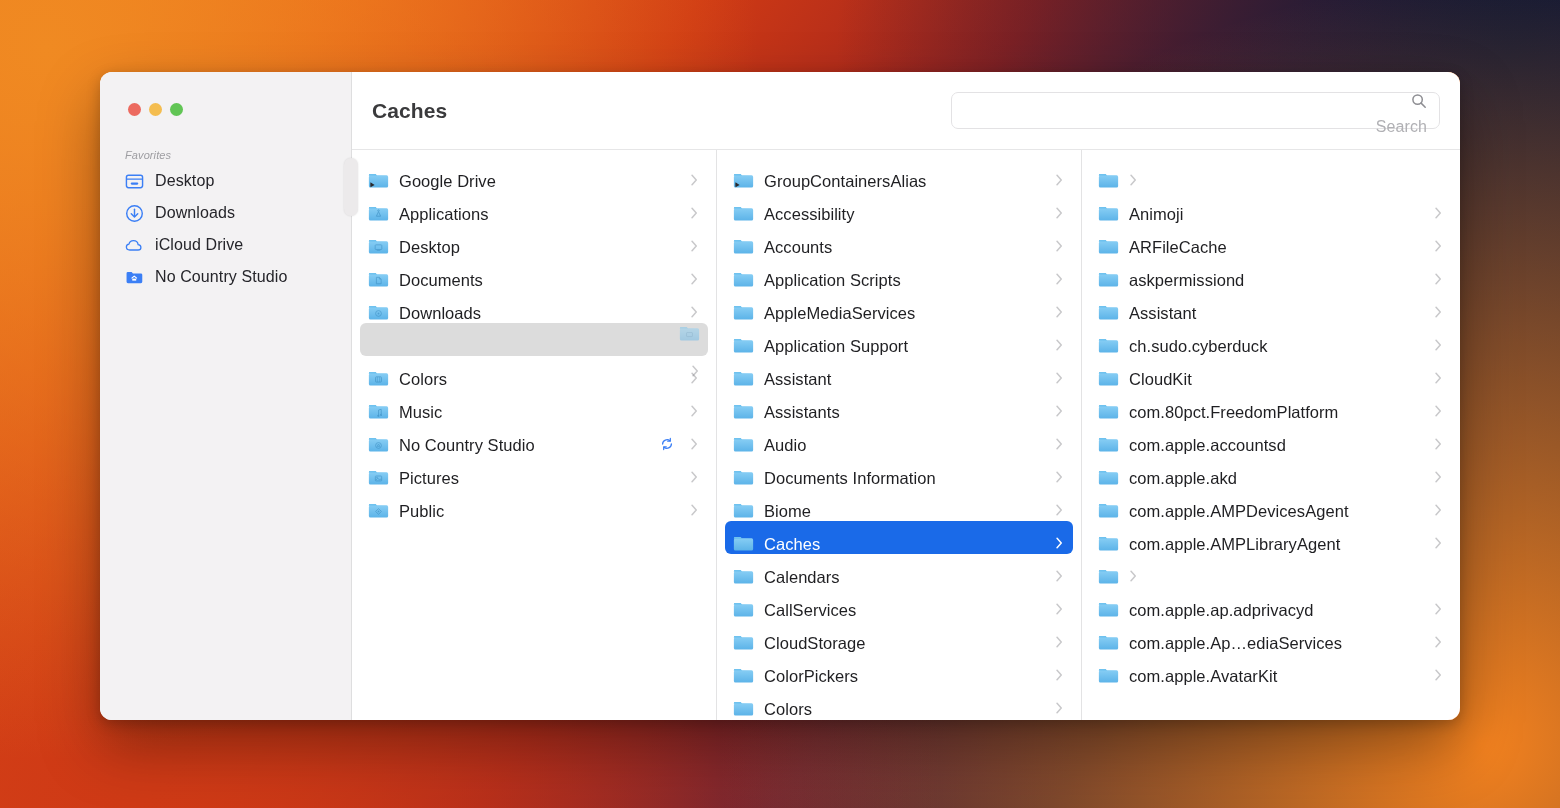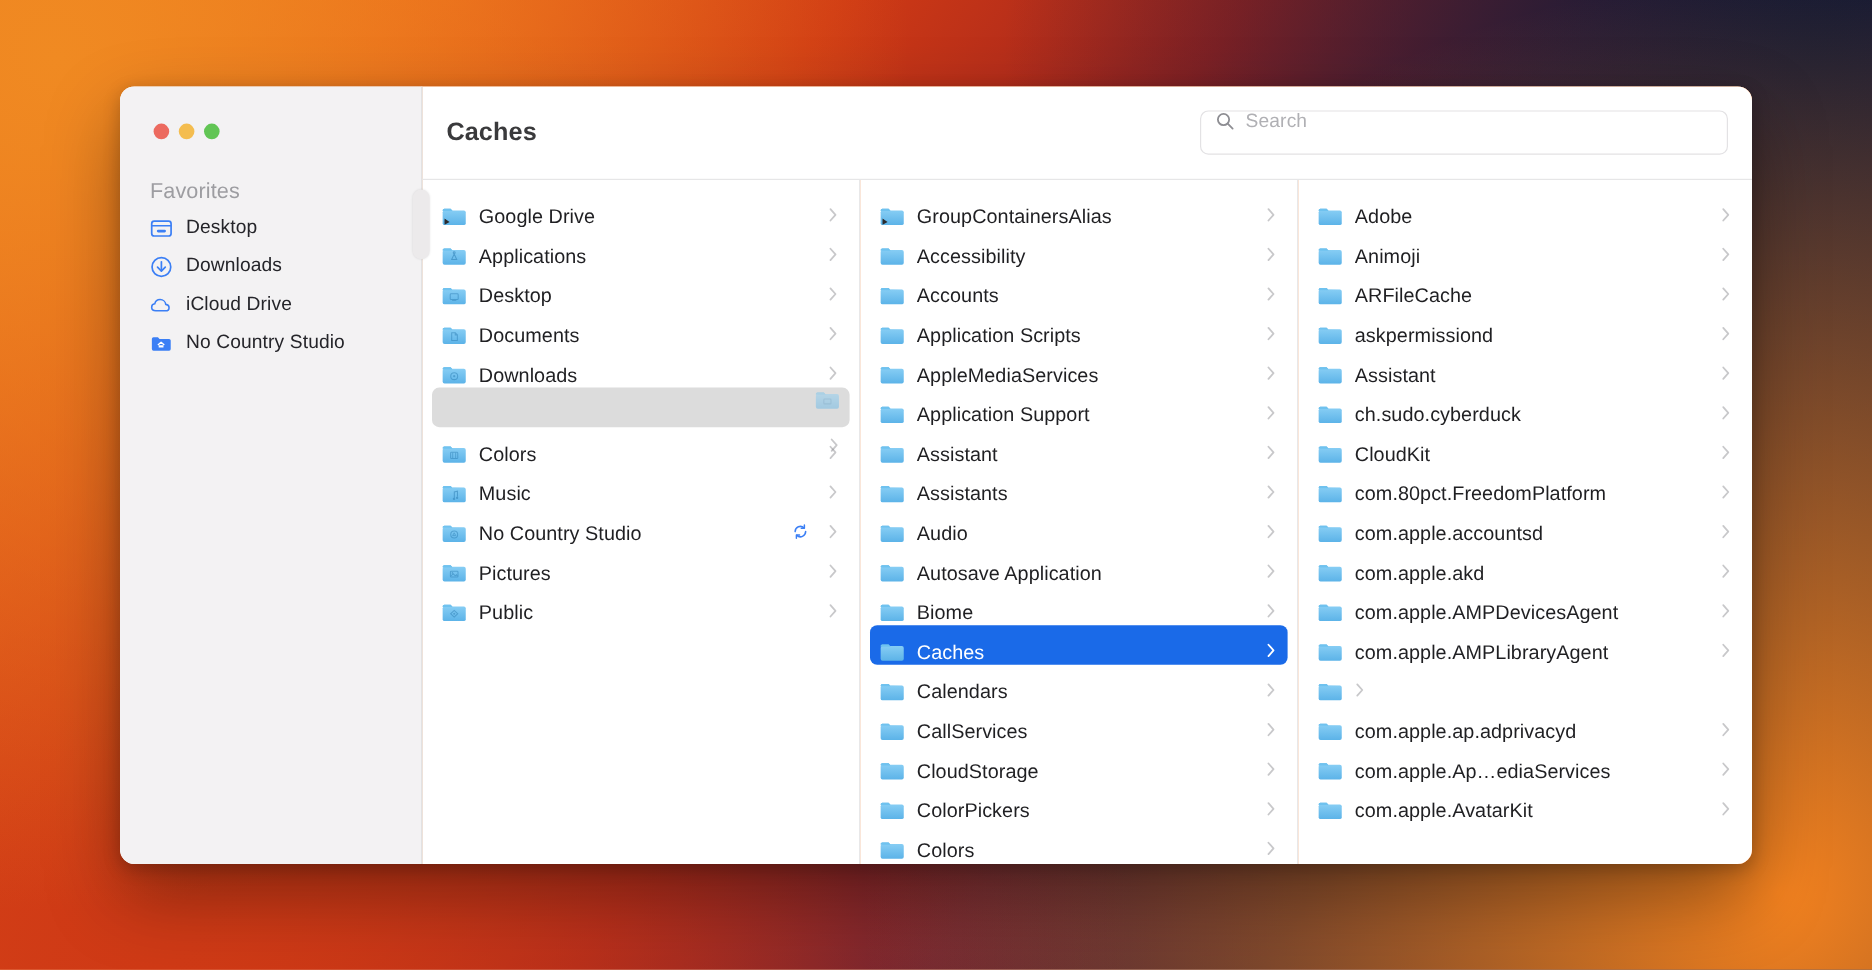--- a/index.html
+++ b/index.html
@@ -51,24 +51,25 @@
   .traffic {
     display:flex; align-items:center; gap:8px;
     padding:31px 0 0 28px;
   }
   .dot { width:13px; height:13px; border-radius:50%; display:block; }
   .dot.red    { background:#ec6a5f; }
   .dot.yellow { background:#f4bd4f; }
   .dot.green  { background:#61c554; }
 
   .sb-section-title {
-    font-size:18px;
+    font-size:11px;
     color:#9d9da1;
     padding:33px 0 4px 25px;
     letter-spacing:0.1px;
+    font-style:italic;
   }
   .sb-item {
     display:flex; align-items:center;
     height:32px;
     padding-left:25px;
     gap:11px;
     cursor:default;
   }
   .sb-label { font-size:16px; color:#25252a; letter-spacing:0.1px; }
   .sb-icon { width:19px; height:19px; flex:0 0 19px; display:block; }
@@ -95,27 +96,28 @@
   }
   .win-title {
     font-size:21px;
     color:#3a3a3c;
     font-weight:600;
     letter-spacing:0.1px;
     padding-left:0px;
   }
   .toolbar-spacer { flex:1; }
   .search {
-    width:440px; height:37px;
+    width:489px; height:37px;
     border:1px solid #e3e2e4;
     border-radius:7px;
-    display:flex; align-items:flex-start;
+    display:flex; align-items:flex-end;
     gap:9px;
     padding:0 12px;
     background:#ffffff;
+    flex-direction:column;
   }
   .search svg { flex:0 0 16px; display:block; }
   .search-placeholder { font-size:16px; color:#b0b0b4; letter-spacing:0.1px; }
 
   
   .columns { flex:1; display:flex; min-height:0; }
   .col {
     width:365px; flex:0 0 365px;
     border-right:1px solid #e3e3e4;
     overflow:hidden;
@@ -623,21 +625,21 @@
                 <defs>
                   <linearGradient id="fg21" x1="0" y1="0" x2="0" y2="1">
                     <stop offset="0%" stop-color="#86cdf4"></stop>
                     <stop offset="100%" stop-color="#5cb3e8"></stop>
                   </linearGradient>
                 </defs>
                 <path d="M1 4.6 a1.5 1.5 0 0 1 1.5 -1.5 h6.1 l1.7 1.9 h12.2 v0" fill="#63b9ea"></path>
                 <rect x="1" y="4.6" width="22" height="14" rx="1.8" fill="url(#fg21)"></rect>
                 <path d="M1 4.6 a1.5 1.5 0 0 1 1.5 -1.5 h6.1 l1.9 2.1 h-9.5 z" fill="#6fc2ef"></path>
               </svg></span>
-            <span class="name">Autosave Application</span>
+            <span class="name">Documents Information</span>
             <span class="chev"><svg viewBox="0 0 10 16" width="9" height="14">
                 <path d="M2.2 2.6 L7 8 L2.2 13.4" fill="none" stroke="#86868b" stroke-width="1.7" stroke-linecap="round" stroke-linejoin="round"></path>
               </svg></span>
           </div>
           <div class="row">
             <span class="ficon"><svg viewBox="0 0 24 21" width="21" height="21" style="opacity:1">
                 <defs>
                   <linearGradient id="fg22" x1="0" y1="0" x2="0" y2="1">
                     <stop offset="0%" stop-color="#86cdf4"></stop>
                     <stop offset="100%" stop-color="#5cb3e8"></stop>
@@ -761,21 +763,20 @@
                 <defs>
                   <linearGradient id="fg29" x1="0" y1="0" x2="0" y2="1">
                     <stop offset="0%" stop-color="#86cdf4"></stop>
                     <stop offset="100%" stop-color="#5cb3e8"></stop>
                   </linearGradient>
                 </defs>
                 <path d="M1 4.6 a1.5 1.5 0 0 1 1.5 -1.5 h6.1 l1.7 1.9 h12.2 v0" fill="#63b9ea"></path>
                 <rect x="1" y="4.6" width="22" height="14" rx="1.8" fill="url(#fg29)"></rect>
                 <path d="M1 4.6 a1.5 1.5 0 0 1 1.5 -1.5 h6.1 l1.9 2.1 h-9.5 z" fill="#6fc2ef"></path>
               </svg></span>
-            <span class="name">Adobe</span>
             <span class="chev"><svg viewBox="0 0 10 16" width="9" height="14">
                 <path d="M2.2 2.6 L7 8 L2.2 13.4" fill="none" stroke="#86868b" stroke-width="1.7" stroke-linecap="round" stroke-linejoin="round"></path>
               </svg></span>
           </div>
           <div class="row">
             <span class="ficon"><svg viewBox="0 0 24 21" width="21" height="21" style="opacity:1">
                 <defs>
                   <linearGradient id="fg30" x1="0" y1="0" x2="0" y2="1">
                     <stop offset="0%" stop-color="#86cdf4"></stop>
                     <stop offset="100%" stop-color="#5cb3e8"></stop>

